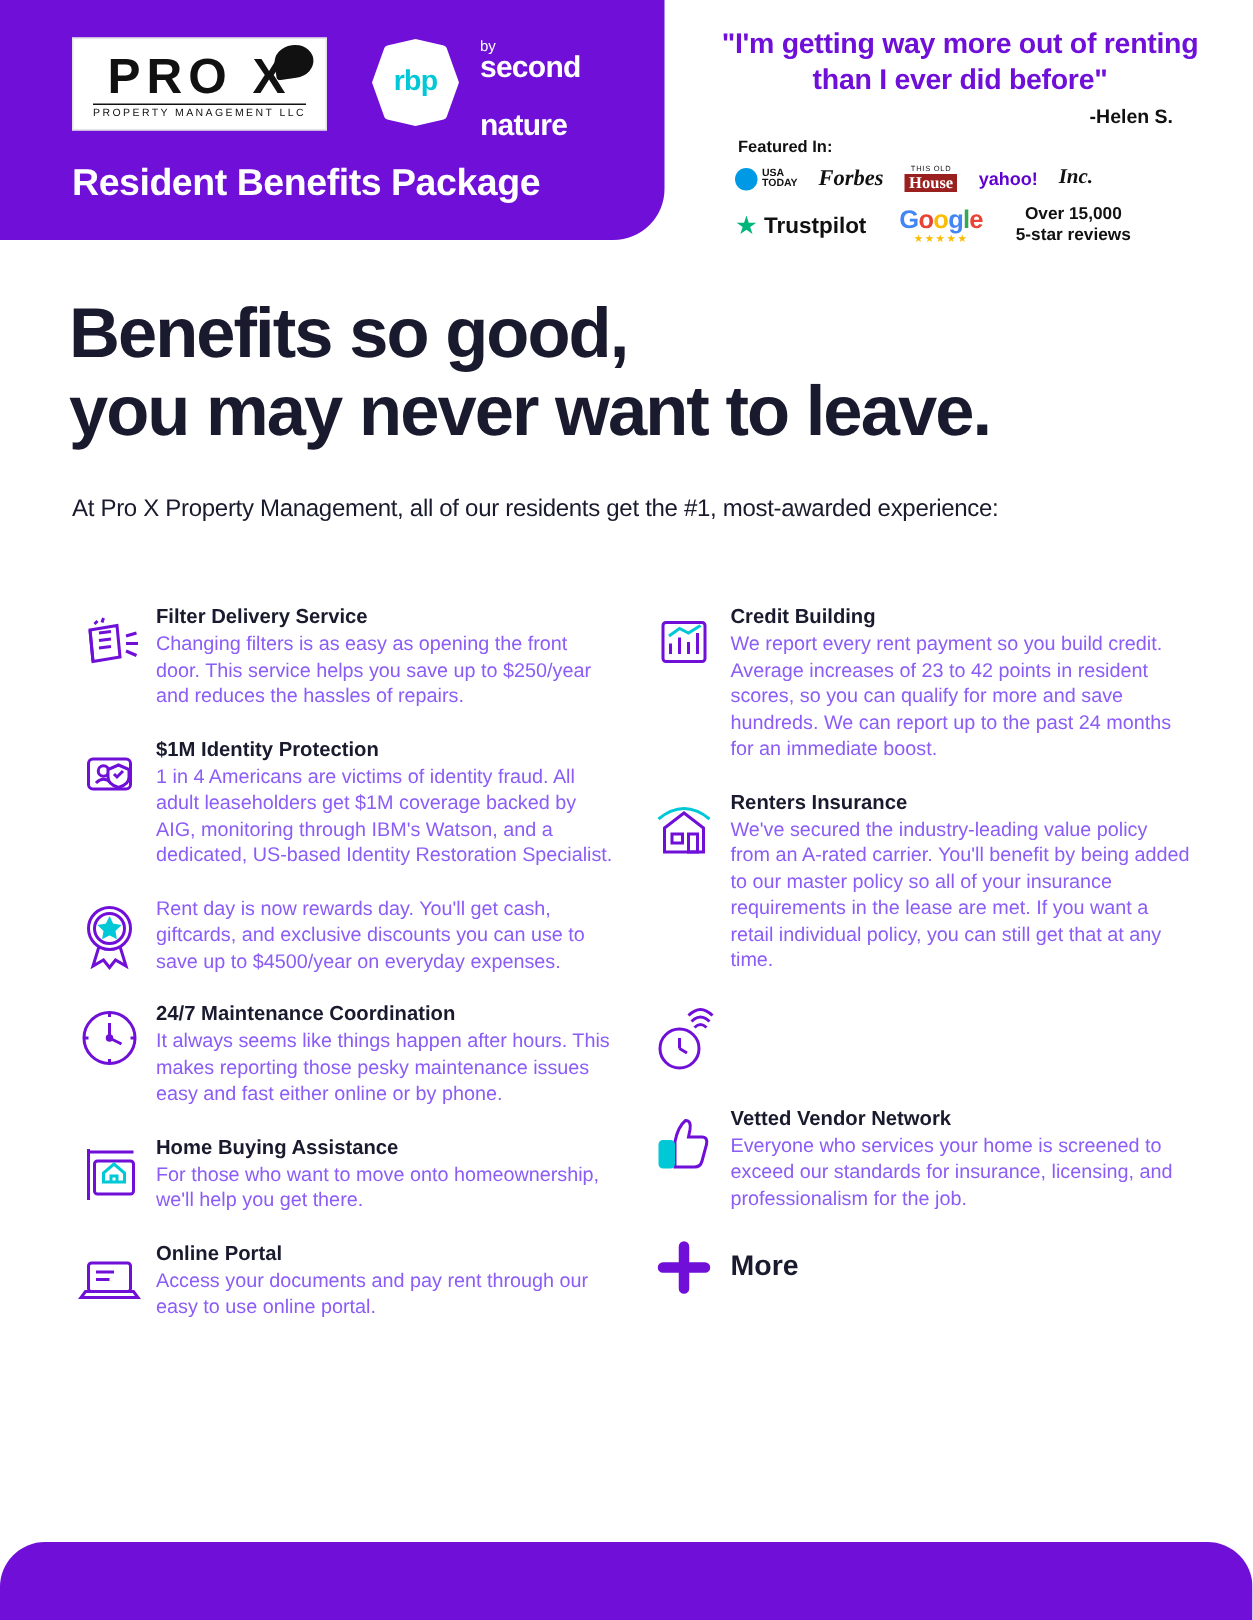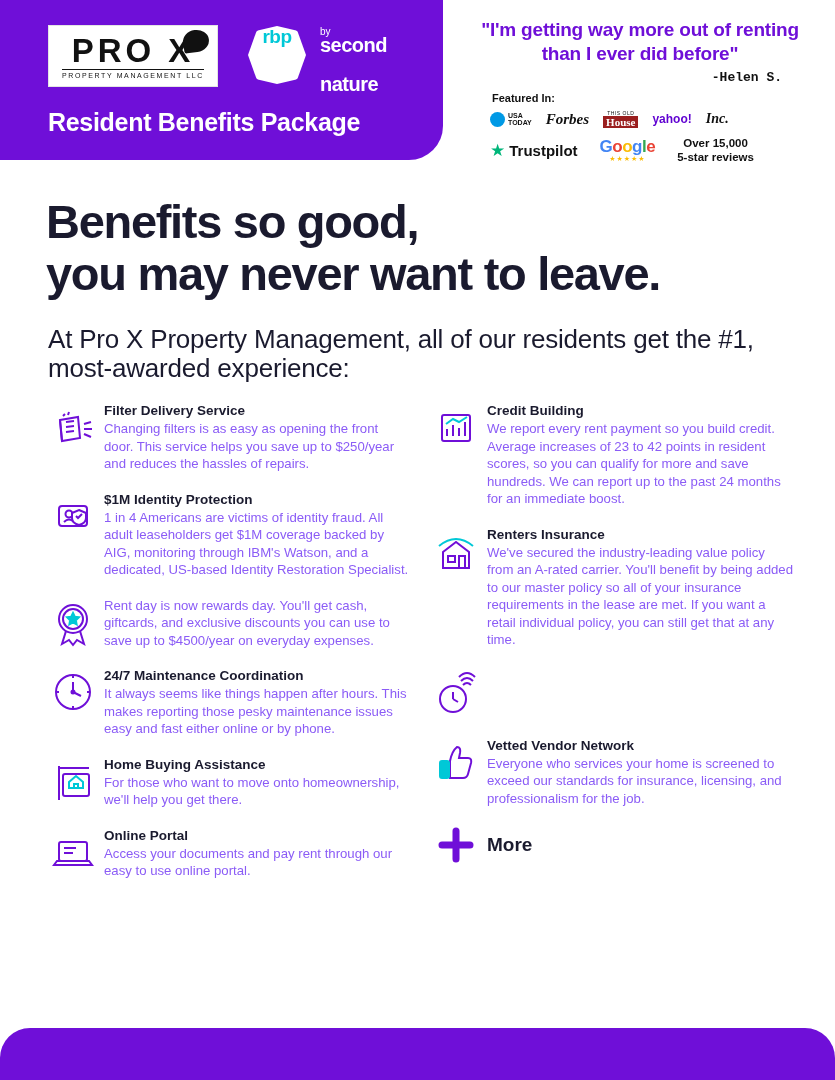--- a/index.html
+++ b/index.html
@@ -69,21 +69,21 @@
     left: 248px; top: 24px;
     width: 180px; height: 62px;
     display: flex;
     align-items: center;
   }
   .rbp-badge {
     width: 58px; height: 58px;
     background: #ffffff;
     border-radius: 40% 40% 40% 40% / 40% 40% 40% 40%;
     position: relative;
-    display: flex; align-items: flex-start; justify-content: center;
+    display: flex; align-items: center; justify-content: center;
     clip-path: polygon(50% 0%, 85% 8%, 100% 50%, 85% 92%, 50% 100%, 15% 92%, 0% 50%, 15% 8%);
   }
   .rbp-badge-text {
     color: #00c8d7;
     font-weight: bold;
     font-size: 19px;
     letter-spacing: -0.5px;
   }
   .sn-text {
     position: absolute;
@@ -128,21 +128,20 @@
     line-height: 24px;
     letter-spacing: -0.2px;
   }
   .quote-author {
     color: #111111;
     font-size: 13px;
     font-weight: bold;
     text-align: right;
     margin-top: 4px;
     padding-right: 28px;
-    font-family: Liberation Mono, monospace;
   }
   .featured-label {
     position: absolute;
     left: 492px; top: 92px;
     font-size: 11px;
     font-weight: bold;
     color: #111;
   }
   .featured-row {
     position: absolute;
@@ -191,21 +190,21 @@
     font-size: 47px;
     font-weight: bold;
     line-height: 52px;
     letter-spacing: -1.3px;
   }
   .subhead {
     position: absolute;
     left: 48px; top: 325px;
     width: 740px;
     color: #1a1a2e;
-    font-size: 26px;
+    font-size: 16px;
     line-height: 29px;
     letter-spacing: -0.2px;
   }
 
   
   .cols {
     position: absolute;
     left: 42px; top: 402px;
     width: 752px;
     display: flex;

